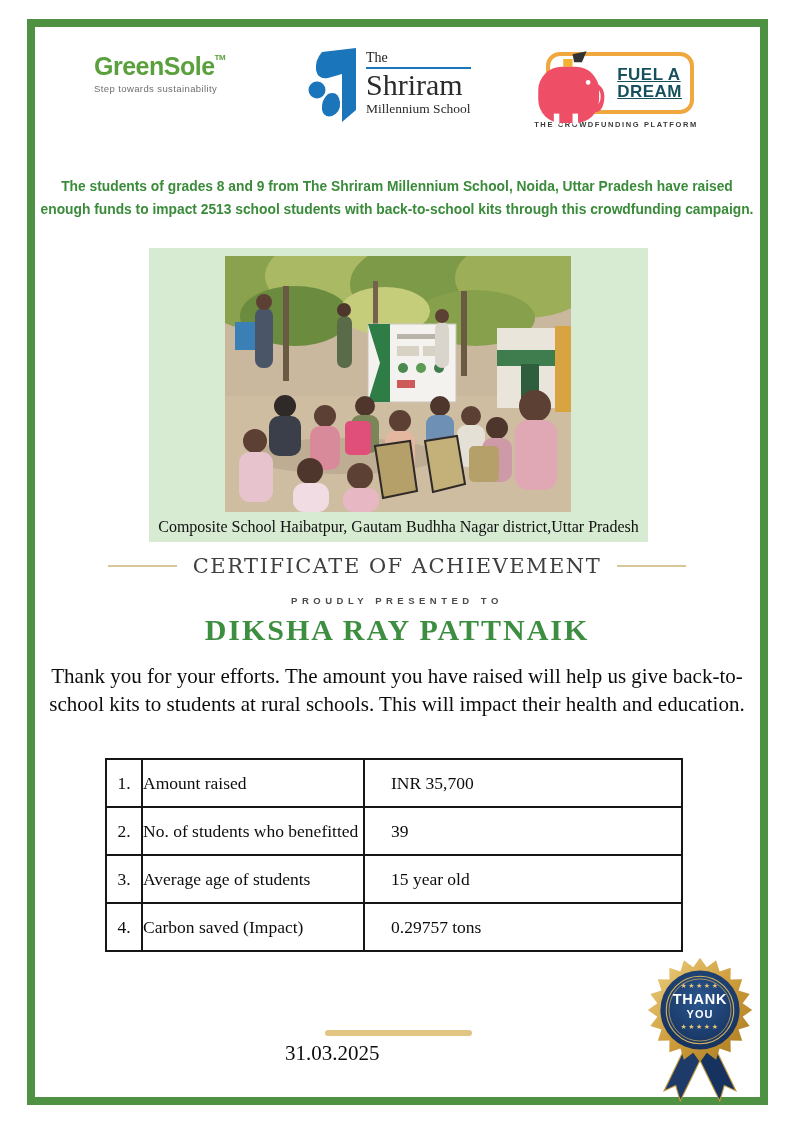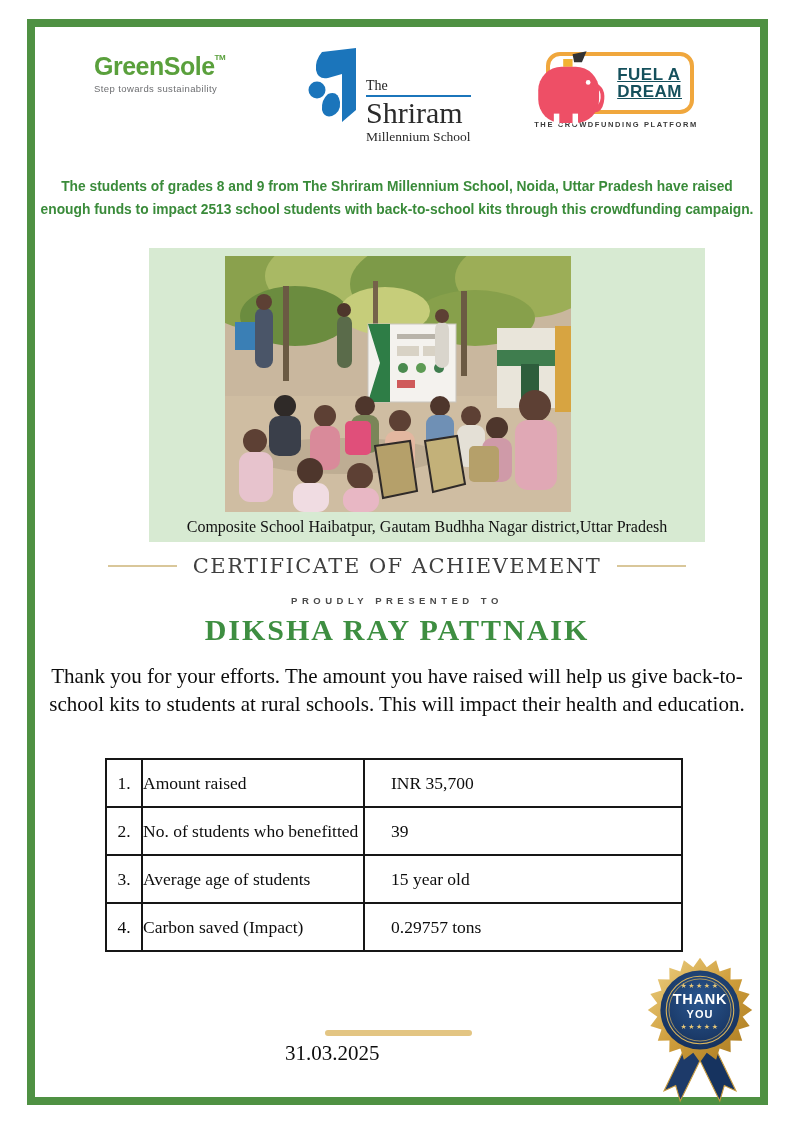--- a/index.html
+++ b/index.html
@@ -10,37 +10,37 @@
 
   
   .logos { position:absolute; top:48px; left:0; right:0; display:flex; justify-content:center; align-items:flex-start; gap:46px; }
   .gs-logo { width:168px; padding-top:6px; }
   .gs-line1 { font-size:25px; font-weight:bold; color:#5aa03c; line-height:1.0; letter-spacing:-0.5px; }
   .gs-tm { font-size:8px; vertical-align:top; color:#5aa03c; }
   .gs-line2 { font-size:25px; font-weight:bold; color:#5aa03c; line-height:1.0; letter-spacing:-0.5px; }
   .gs-tagline { font-size:9.5px; color:#6d6e71; margin-top:4px; letter-spacing:0.4px; }
 
   .sh-logo { width:178px; display:flex; gap:6px; }
-  .sh-text { padding-top:2px;margin-top:28px; }
+  .sh-text { padding-top:2px; }
   .sh-the { font-size:14px; color:#222; font-family:"Liberation Serif", serif; border-bottom:2px solid #1b75bb; display:block; padding-bottom:1px; }
   .sh-name { font-size:30px; color:#2b2b2b; font-family:"Liberation Serif", serif; line-height:1.05; }
   .sh-sub { font-size:13.5px; color:#2b2b2b; font-family:"Liberation Serif", serif; }
 
   .fd-logo { width:168px; position:relative; padding-top:4px; }
   .fd-box { margin-left:14px; width:148px; height:62px; border:4px solid #f0a73d; border-radius:14px; display:flex; align-items:center; justify-content:flex-end; padding-right:8px; background:#fff; }
   .fd-elephant { position:absolute; left:0; top:0; width:78px; height:86px; }
   .fd-text { text-align:left; font-weight:800; color:#15505c; font-size:17px; line-height:1.02; letter-spacing:0.5px;text-decoration:underline; }
   .fd-tagline { margin-top:6px; font-size:7.5px; font-weight:bold; color:#3a3a3a; letter-spacing:1.6px; text-align:center; width:168px; }
 
   
   .intro { position:absolute; top:176px; left:36px; right:36px; text-align:center;
            font-size:13.8px; font-weight:bold; color:#3a8b3a; line-height:1.65; }
 
   
-  .photo-panel { position:absolute; left:149px; top:248px; width:556px; height:294px; background:#d7ead2; }
+  .photo-panel { position:absolute; left:149px; top:248px; width:499px; height:294px; background:#d7ead2; }
   .photo { position:absolute; left:76px; top:8px; width:346px; height:256px; display:block; }
   .photo-caption { position:absolute; left:0; right:0; bottom:6px; text-align:center;
                    font-family:"Liberation Serif", serif; font-size:16px; color:#111; }
 
   
   .cert-row { position:absolute; top:554px; left:108px; right:108px; display:flex; align-items:center; gap:16px; }
   .cert-rule { flex:1; height:2px; background:#d9c79a; }
   .cert-title { font-family:"DejaVu Serif", "Liberation Serif", serif; font-size:21px; color:#3f3f3f; letter-spacing:1.5px; white-space:nowrap; }
 
   .presented { position:absolute; top:595px; left:0; right:0; text-align:center;

